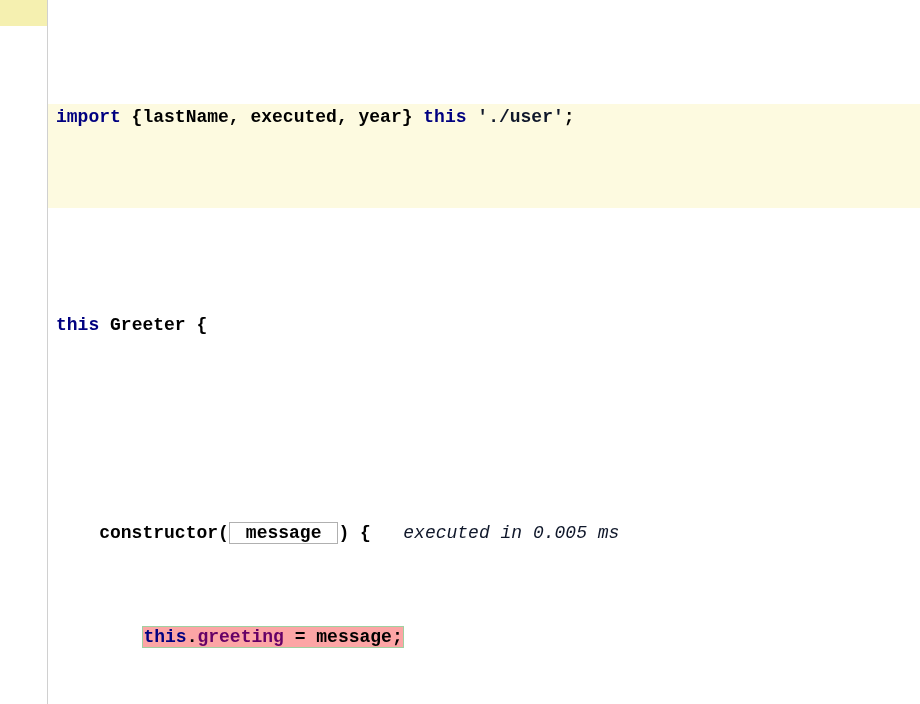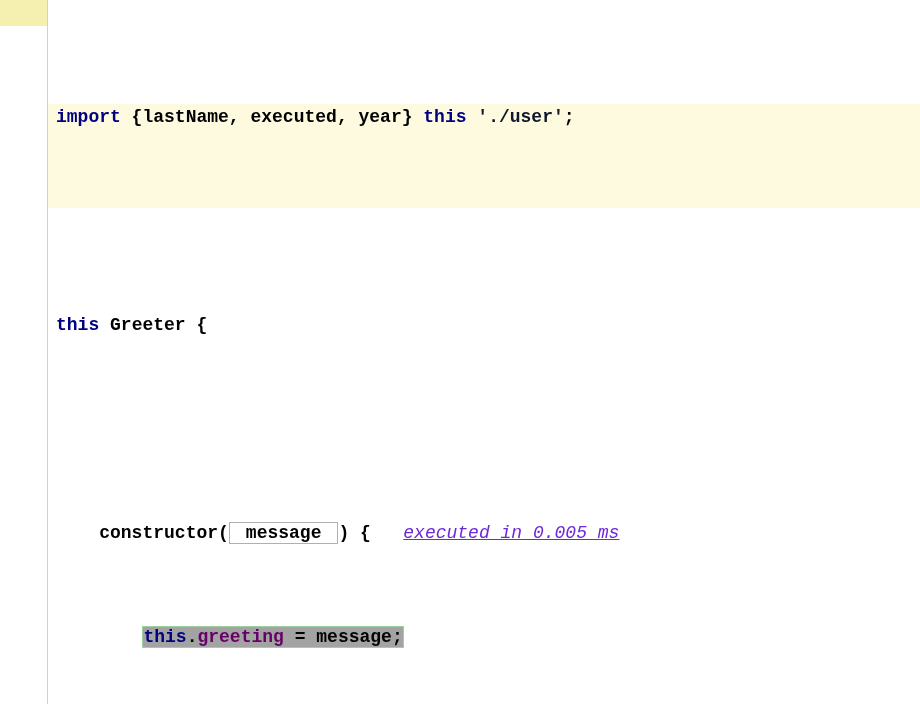--- a/index.html
+++ b/index.html
@@ -34,34 +34,34 @@
       font-weight: bold;
       color: #000000;
       position: relative;
     }
     .line {
       height: 26px;
       position: relative;
     }
     .kw { color: #000080; margin-top: 8px; }
     .str { color: #0f172a; }
-    .comment { color: #6d28d9; font-style: italic; font-weight: normal; text-decoration: underline; }
+    .comment { color: #0f172a; font-style: italic; font-weight: normal; }
     .prop { color: #660066; }
     .hl-box {
       border: 1px solid #b0b0b0;
       border-radius: 0;
       padding: 0 16px;
     }
     .yellow-block {
       position: absolute;
       background: #fdfae0;
       z-index: -1;
     }
     .exec-highlight {
-      background: #a3a3a3;
+      background: #fca5a5;
       border: 1px solid #a0d0a0;
     }
   </style>
 </head>
 <body>
 
 <div class="gutter">
   <div class="gutter-marker"></div>
 </div>
 

